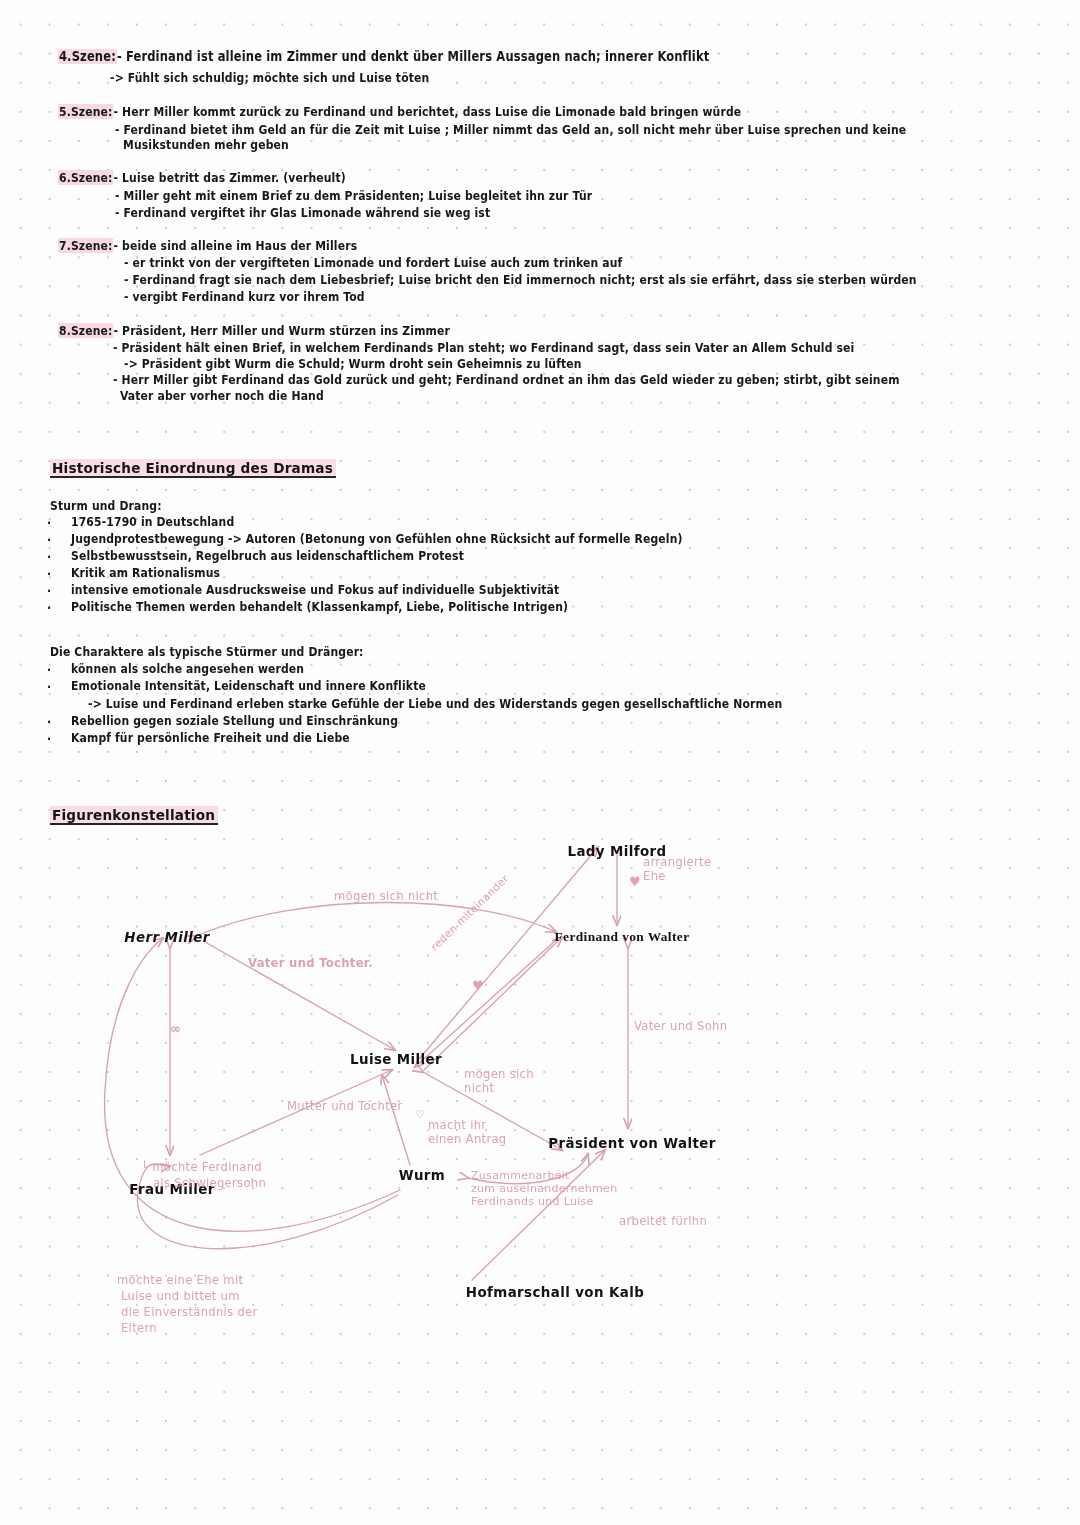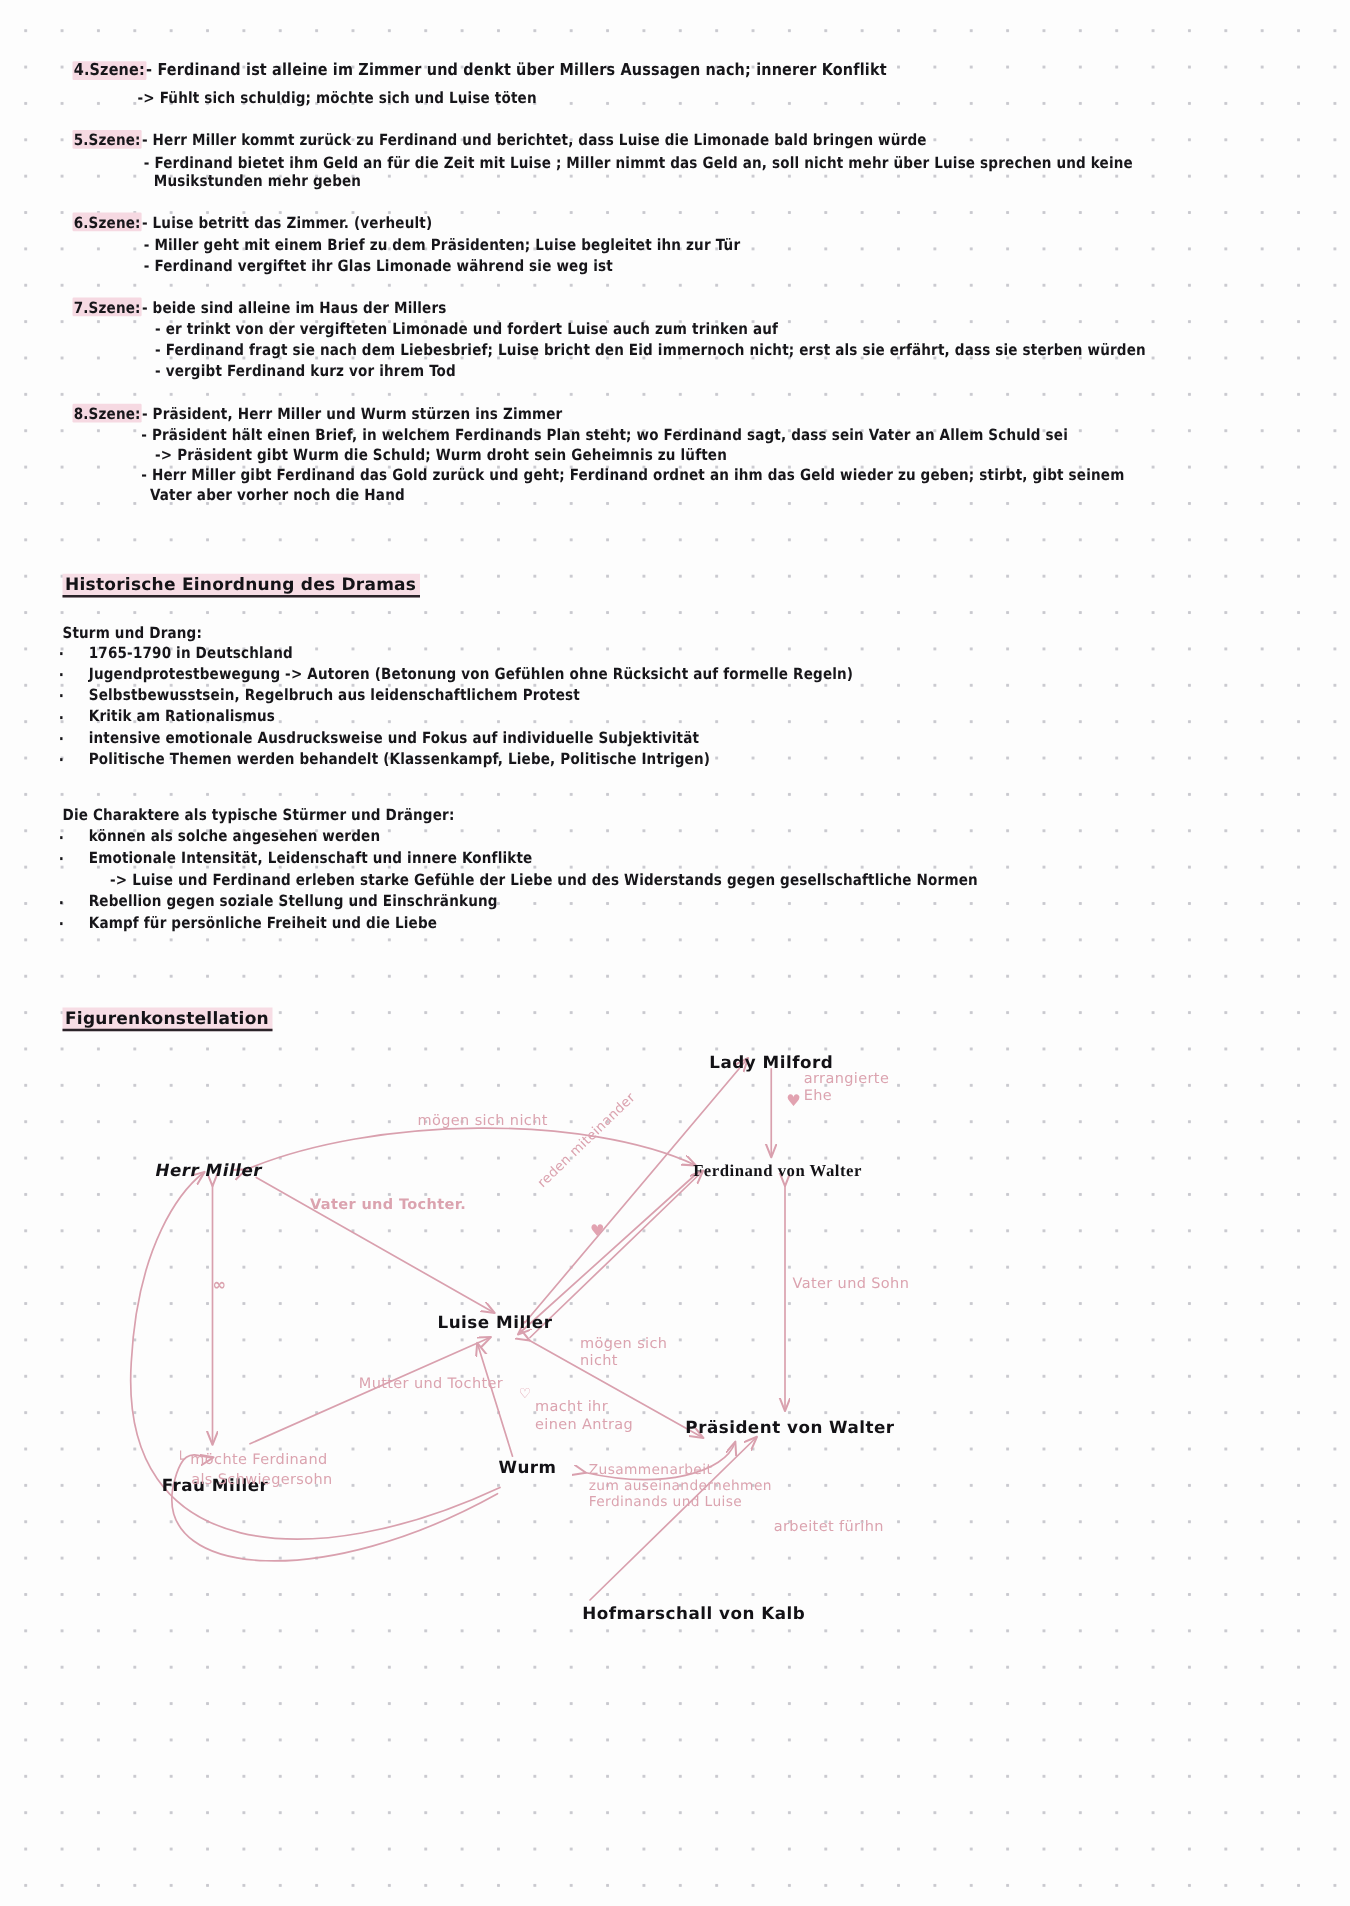--- a/index.html
+++ b/index.html
@@ -198,16 +198,20 @@
 nicht</div>
       <div class="heart" style="left:415px;top:288px;font-size:11px;">♡</div>
       <div class="ann" style="left:428px;top:299px;">macht ihr
 einen Antrag</div>
       <div class="ann" style="left:471px;top:350px;font-size:11px;line-height:12.8px;">Zusammenarbeit
 zum auseinandernehmen
 Ferdinands und Luise</div>
       <div class="ann" style="left:619px;top:395px;">arbeitet fürihn</div>
       <div class="ann" style="left:141px;top:339px;line-height:16px;">└ möchte Ferdinand
    als Schwiegersohn</div>
+      <div class="ann" style="left:117px;top:452px;line-height:16px;">möchte eine Ehe mit
+ Luise und bittet um
+ die Einverständnis der
+ Eltern</div>
     </div>
   </div>
 
 </div>
 
 </body></html>

